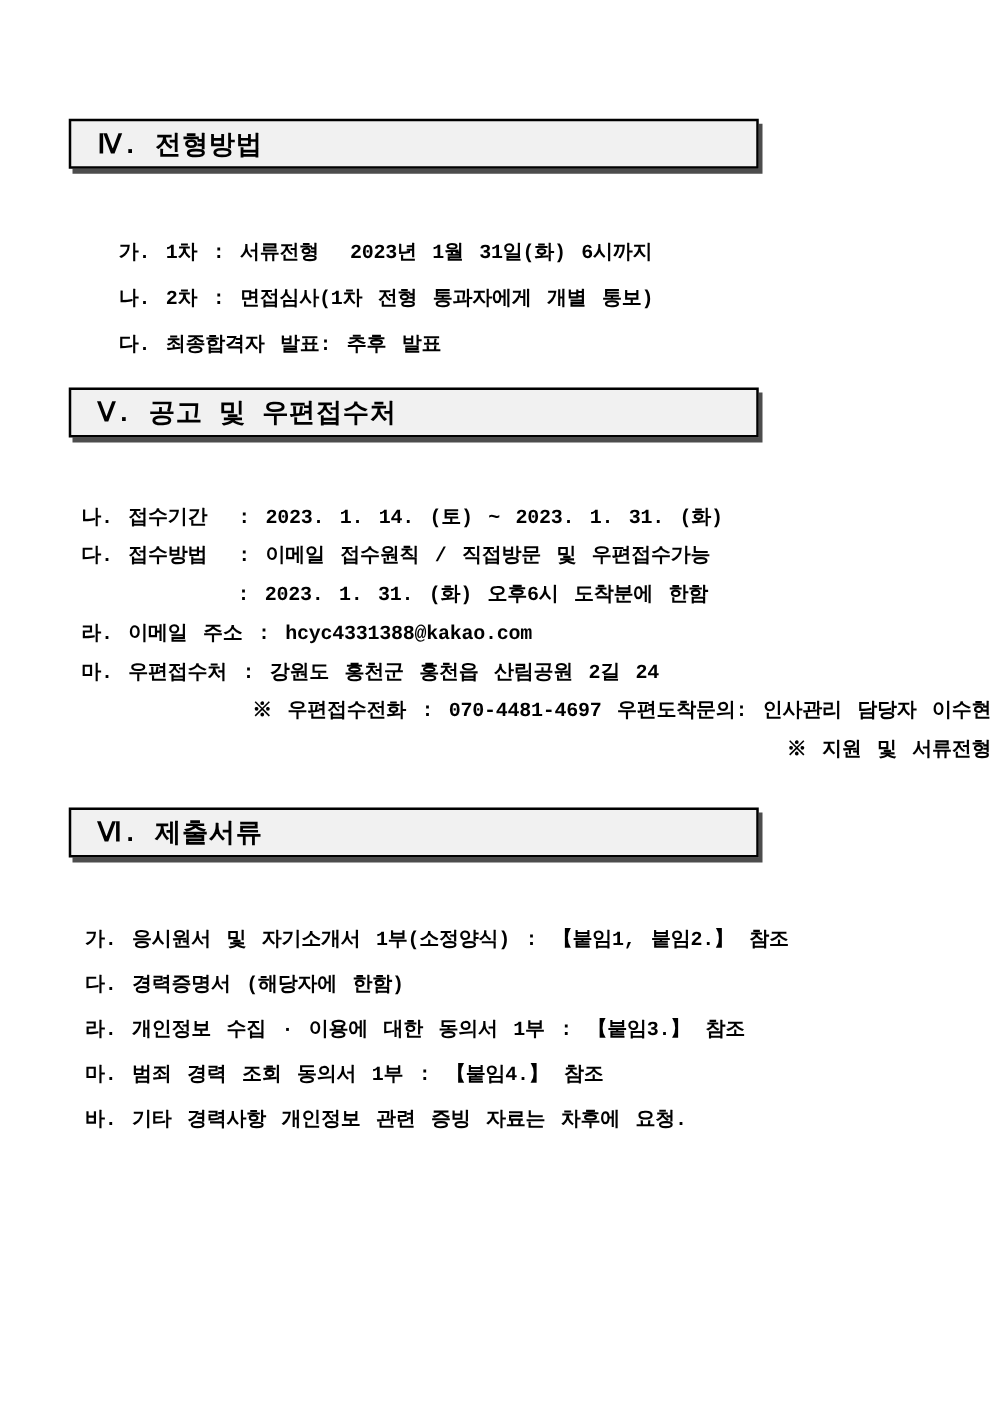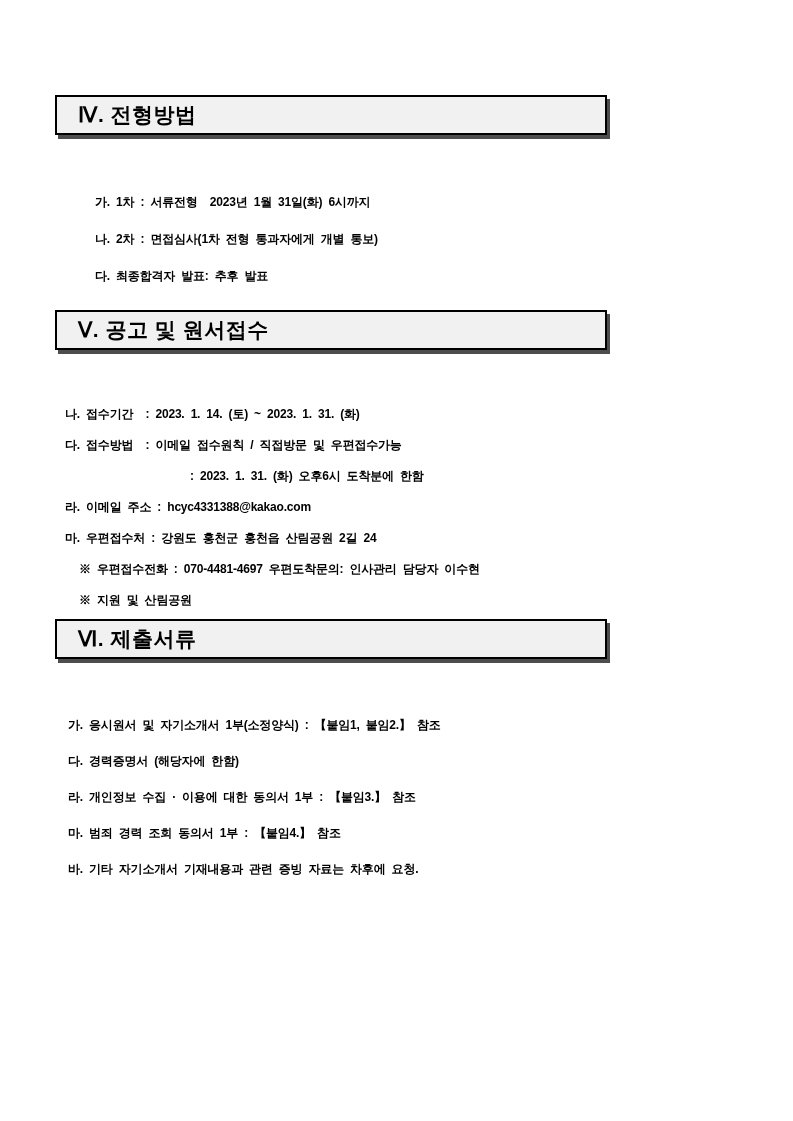--- a/index.html
+++ b/index.html
@@ -6,21 +6,21 @@
     margin: 0;
     padding: 0;
     background: #ffffff;
   }
   .page {
     position: relative;
     width: 793px;
     height: 1121px;
     background: var(--page-bg, #ffffff);
     color: var(--text, #000000);
-    font-family: Liberation Sans, sans-serif;
+    font-family: Liberation Mono, monospace;
     font-weight: bold;
     display: flow-root;
     overflow: hidden;
   }
   .sec-box {
     box-sizing: border-box;
     margin-left: 55px;
     width: 552px;
     height: 40px;
     background: var(--box-bg, #f1f1f1);
@@ -30,68 +30,68 @@
     align-items: center;
     padding-left: 21px;
   }
   .sec-title {
     font-size: 21px;
     letter-spacing: 0.5px;
     white-space: pre;
   }
   .box-iv { margin-top: 95px; }
   .box-v  { margin-top: 15px; }
-  .box-vi { margin-top: 3px; }
+  .box-vi { margin-top: 30px; }
   .sec-body .line {
-    font-size: 12px;
+    font-size: 16px;
     letter-spacing: -0.2px;
     word-spacing: 3px;
     white-space: pre;
   }
   .body-iv { margin: 49px 0 0 95px; }
   .body-iv .line { line-height: 37px; }
   .body-v  { margin: 49px 0 0 65px; }
   .body-v .line { line-height: 31px; }
   .body-vi { margin: 48px 0 0 68px; }
   .body-vi .line { line-height: 36px; }
   .indent-colon { padding-left: 125px; }
-  .note { padding-left: 14px; }
+  .note { padding-left: 14px; text-align: right; }
   .note-sub { padding-left: 45px; }
 </style>
 </head>
 <body>
 
 <div class="page">
 
   <div class="sec-box box-iv">
     <span class="sec-title">Ⅳ. 전형방법</span>
   </div>
   <div class="sec-body body-iv">
     <div class="line">가. 1차 : 서류전형  2023년 1월 31일(화) 6시까지</div>
     <div class="line">나. 2차 : 면접심사(1차 전형 통과자에게 개별 통보)</div>
     <div class="line">다. 최종합격자 발표: 추후 발표</div>
   </div>
 
   <div class="sec-box box-v">
-    <span class="sec-title">Ⅴ. 공고 및 원서접수</span>
+    <span class="sec-title">Ⅴ. 공고 및 우편접수처</span>
   </div>
   <div class="sec-body body-v">
     <div class="line">나. 접수기간  : 2023. 1. 14. (토) ~ 2023. 1. 31. (화)</div>
     <div class="line">다. 접수방법  : 이메일 접수원칙 / 직접방문 및 우편접수가능</div>
     <div class="line indent-colon">: 2023. 1. 31. (화) 오후6시 도착분에 한함</div>
     <div class="line">라. 이메일 주소 : hcyc4331388@kakao.com</div>
     <div class="line">마. 우편접수처 : 강원도 홍천군 홍천읍 산림공원 2길 24</div>
     <div class="line note">※ 우편접수전화 : 070-4481-4697 우편도착문의: 인사관리 담당자 이수현</div>
-    <div class="line note">※ 지원 및 산림공원</div>
+    <div class="line note">※ 지원 및 서류전형</div>
   </div>
 
   <div class="sec-box box-vi">
     <span class="sec-title">Ⅵ. 제출서류</span>
   </div>
   <div class="sec-body body-vi">
     <div class="line">가. 응시원서 및 자기소개서 1부(소정양식) : 【붙임1, 붙임2.】 참조</div>
     <div class="line">다. 경력증명서 (해당자에 한함)</div>
     <div class="line">라. 개인정보 수집 · 이용에 대한 동의서 1부 : 【붙임3.】 참조</div>
     <div class="line">마. 범죄 경력 조회 동의서 1부 : 【붙임4.】 참조</div>
-    <div class="line">바. 기타 자기소개서 기재내용과 관련 증빙 자료는 차후에 요청.</div>
+    <div class="line">바. 기타 경력사항 개인정보 관련 증빙 자료는 차후에 요청.</div>
   </div>
 
 </div>
 
 </body></html>

